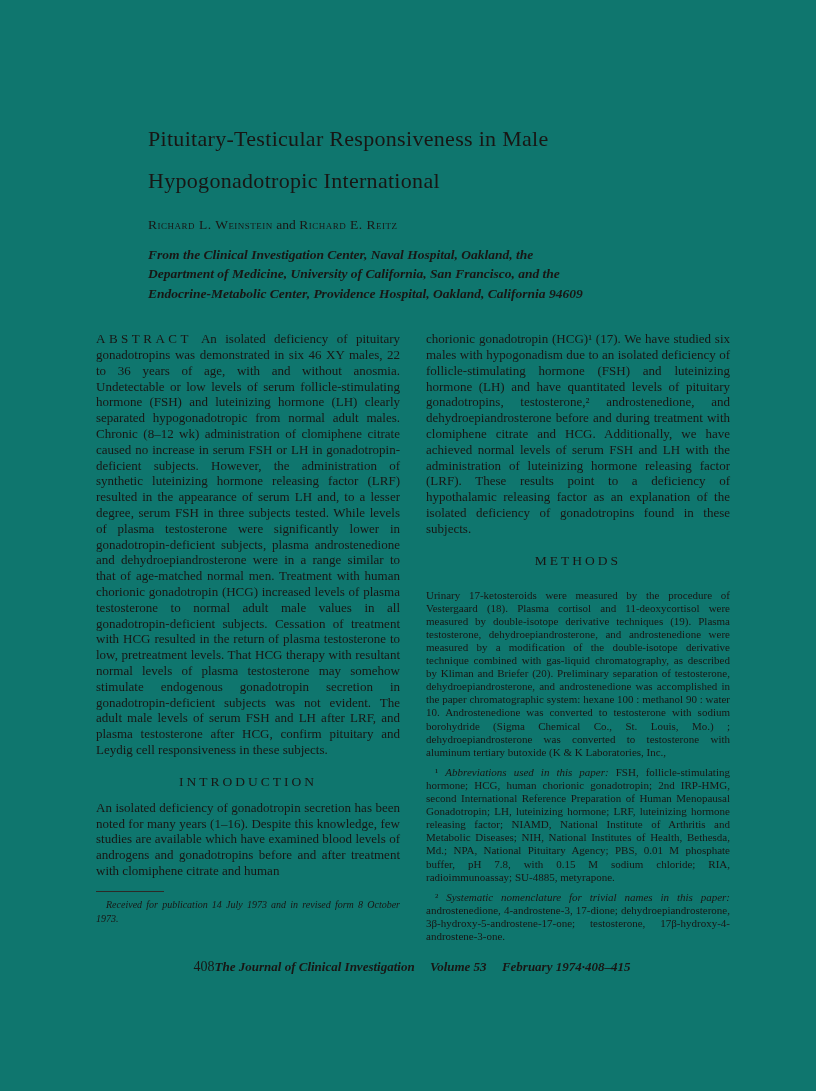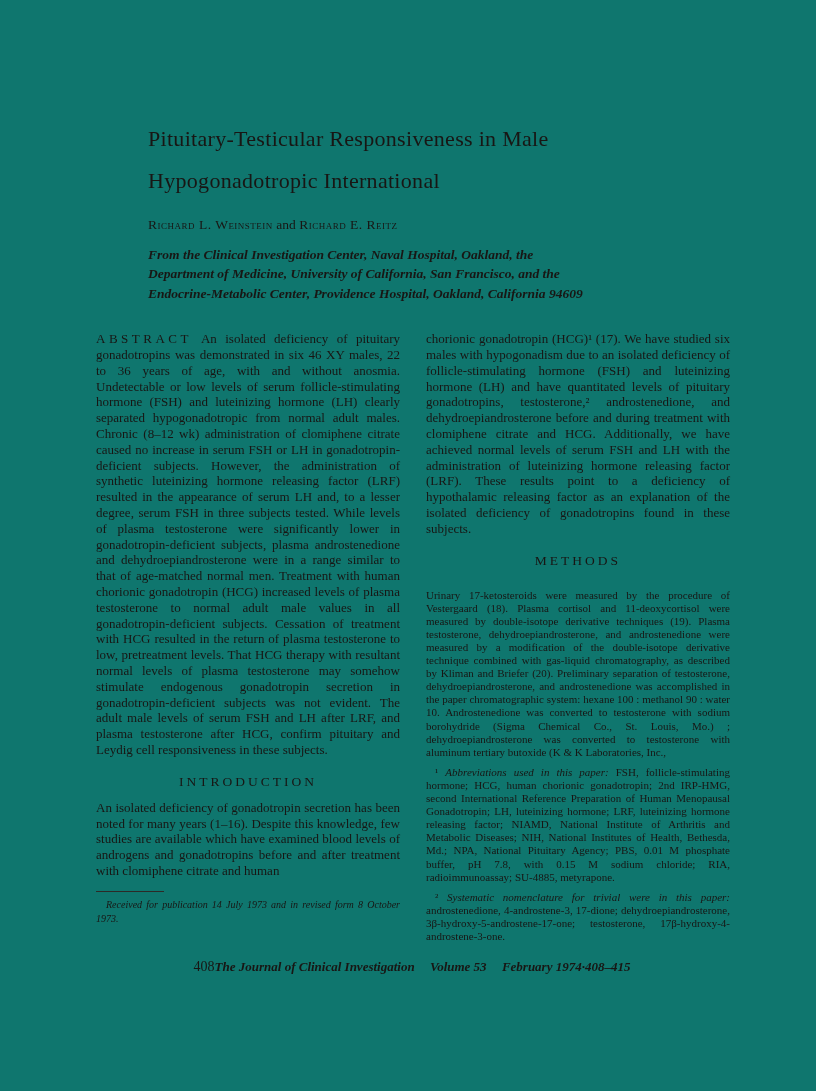--- a/index.html
+++ b/index.html
@@ -152,21 +152,21 @@
 
     <div class="col">
       <p class="body-par">chorionic gonadotropin (HCG)¹ (17). We have studied six males with hypogonadism due to an isolated deficiency of follicle-stimulating hormone (FSH) and luteinizing hormone (LH) and have quantitated levels of pituitary gonadotropins, testosterone,² androstenedione, and dehydroepiandrosterone before and during treatment with clomiphene citrate and HCG. Additionally, we have achieved normal levels of serum FSH and LH with the administration of luteinizing hormone releasing factor (LRF). These results point to a deficiency of hypothalamic releasing factor as an explanation of the isolated deficiency of gonadotropins found in these subjects.</p>
 
       <h2 class="section-heading">METHODS</h2>
 
       <p class="small-par methods-par">Urinary 17-ketosteroids were measured by the procedure of Vestergaard (18). Plasma cortisol and 11-deoxycortisol were measured by double-isotope derivative techniques (19). Plasma testosterone, dehydroepiandrosterone, and androstenedione were measured by a modification of the double-isotope derivative technique combined with gas-liquid chromatography, as described by Kliman and Briefer (20). Preliminary separation of testosterone, dehydroepiandrosterone, and androstenedione was accomplished in the paper chromatographic system: hexane 100 : methanol 90 : water 10. Androstenedione was converted to testosterone with sodium borohydride (Sigma Chemical Co., St. Louis, Mo.) ; dehydroepiandrosterone was converted to testosterone with aluminum tertiary butoxide (K &amp; K Laboratories, Inc.,</p>
 
       <p class="footnote"><span>¹ </span><span class="it">Abbreviations used in this paper:</span><span> FSH, follicle-stimulating hormone; HCG, human chorionic gonadotropin; 2nd IRP-HMG, second International Reference Preparation of Human Menopausal Gonadotropin; LH, luteinizing hormone; LRF, luteinizing hormone releasing factor; NIAMD, National Institute of Arthritis and Metabolic Diseases; NIH, National Institutes of Health, Bethesda, Md.; NPA, National Pituitary Agency; PBS, 0.01 M phosphate buffer, pH 7.8, with 0.15 M sodium chloride; RIA, radioimmunoassay; SU-4885, metyrapone.</span></p>
 
-      <p class="footnote"><span>² </span><span class="it">Systematic nomenclature for trivial were in this paper:</span><span> androstenedione, 4-androstene-3, 17-dione; dehydroepiandrosterone, 3β-hydroxy-5-androstene-17-one; testosterone, 17β-hydroxy-4-androstene-3-one.</span></p>
+      <p class="footnote"><span>² </span><span class="it">Systematic nomenclature for trivial names in this paper:</span><span> androstenedione, 4-androstene-3, 17-dione; dehydroepiandrosterone, 3β-hydroxy-5-androstene-17-one; testosterone, 17β-hydroxy-4-androstene-3-one.</span></p>
     </div>
 
   </div>
 
   <div class="footer">
     <span class="page-number">408</span>
     <span class="journal-line">
       <span>The Journal of Clinical Investigation</span>
       <span>Volume 53</span>
       <span>February 1974·408–415</span>

